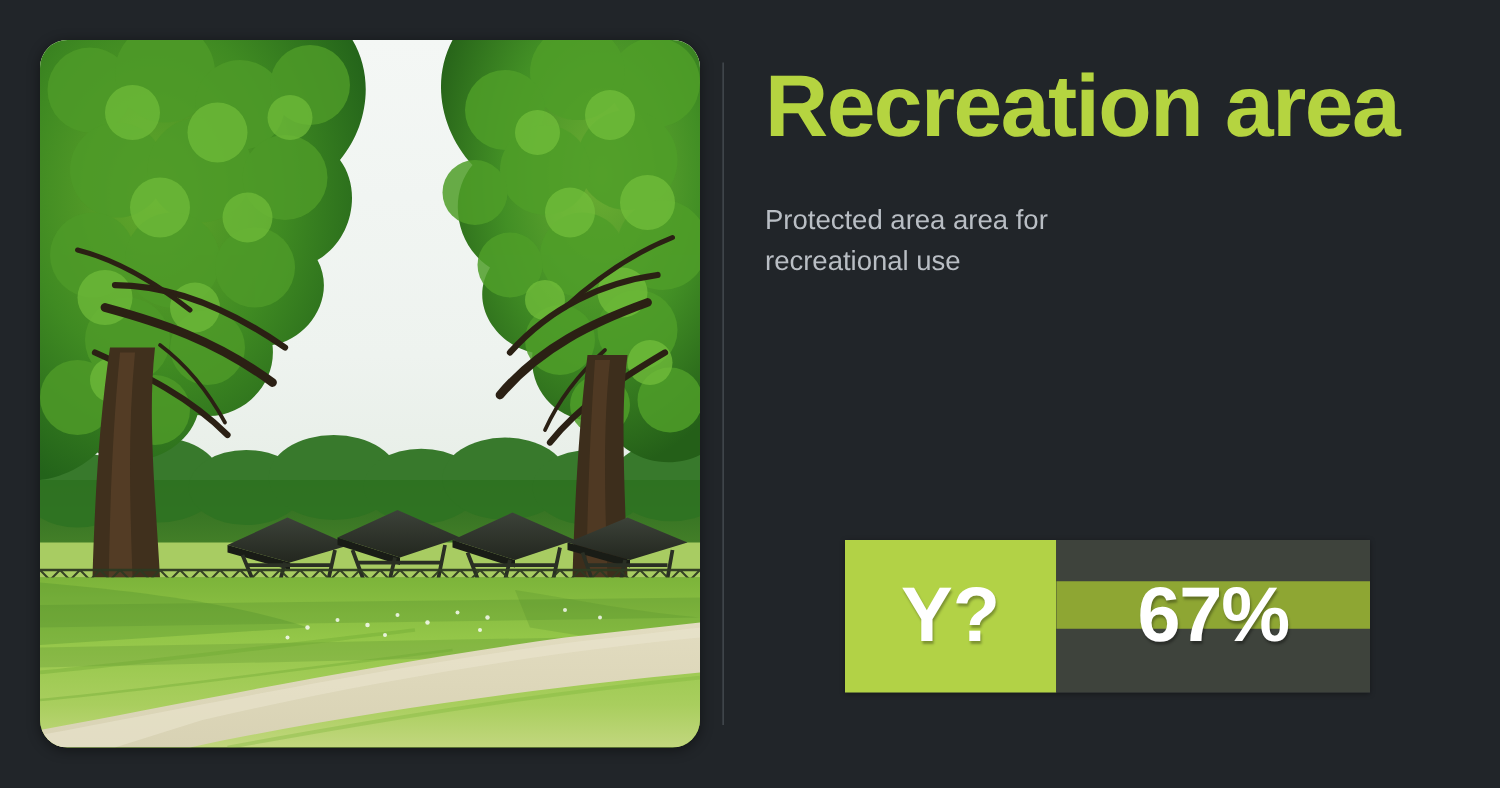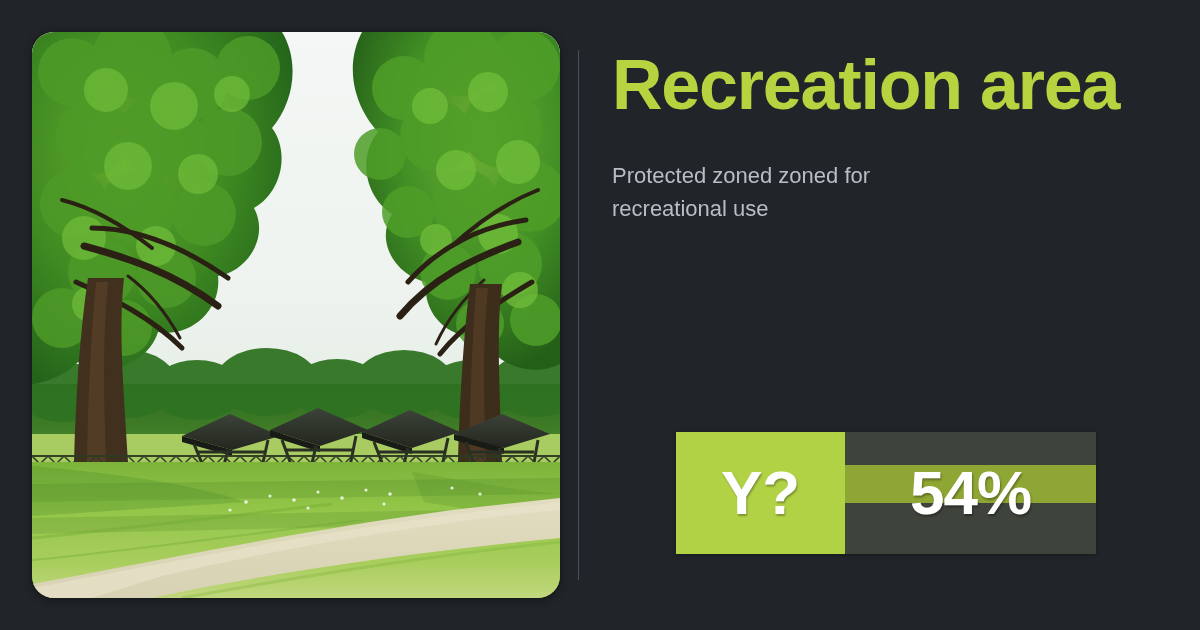--- a/index.html
+++ b/index.html
@@ -396,26 +396,26 @@
         </g>
       </svg>
     </div>
   </div>
 
   <div class="divider"></div>
 
   <div class="content">
     <h1 class="title">Recreation area</h1>
 
-    <p class="subtitle">Protected zoned zoned for recreational use</p>
+    <p class="subtitle">Protected area area for recreational use</p>
 
     <div class="badge">
       <div class="badge-label">
         <span class="badge-label-text">Y?</span>
       </div>
       <div class="badge-value">
         <div class="badge-bar"></div>
-        <span class="badge-value-text">54%</span>
+        <span class="badge-value-text">67%</span>
       </div>
     </div>
   </div>
 
 </div>
 
 </body></html>

